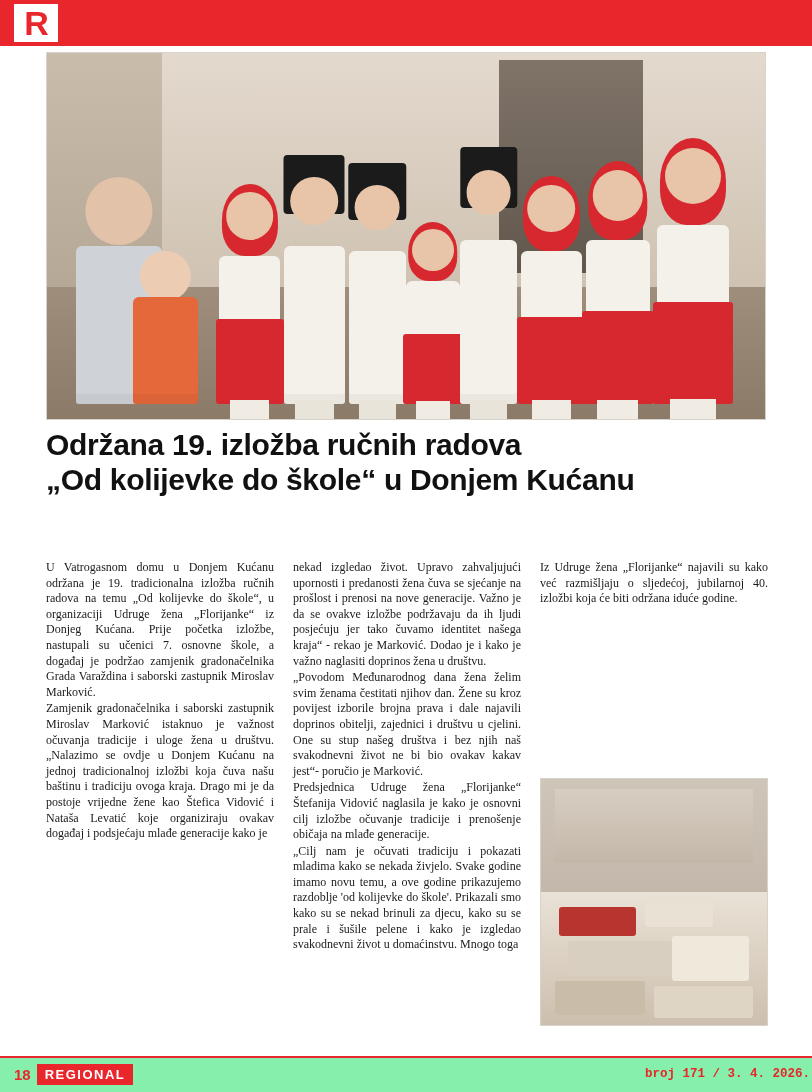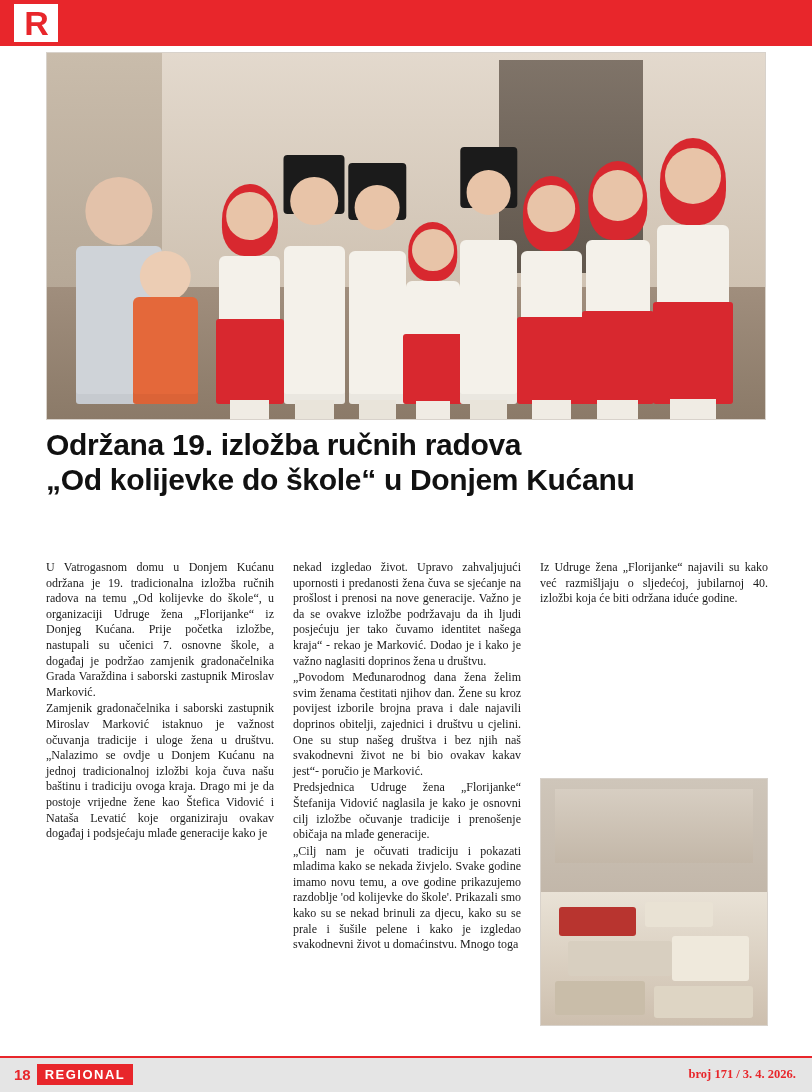--- a/index.html
+++ b/index.html
@@ -167,21 +167,21 @@
   .p2-hang {
     position:absolute; top:4%; left:6%; width:88%; height:30%;
     background:linear-gradient(to bottom,#d7cec2,#c3b7a8);
   }
 
   
   .footer {
     position: absolute;
     left: 0; bottom: 0;
     width: 812px; height: 36px;
-    background: #e5e5e5;
+    background: #86efac;
     border-top: 2px solid #e8262b;
   }
   .footer-left {
     position: absolute;
     left: 14px; top: 6px;
     display: flex; align-items: center; gap: 6px;
   }
   .page-num {
     font-family: "Liberation Sans", sans-serif;
     font-weight: bold;
@@ -192,22 +192,22 @@
     background: #e8262b;
     color: #ffffff;
     font-family: "Liberation Sans", sans-serif;
     font-weight: bold;
     font-size: 13px;
     letter-spacing: 1.5px;
     padding: 3px 8px 3px 8px;
   }
   .footer-right {
     position: absolute;
-    right: 16px; top: 9px;
-    font-family: Liberation Serif, serif;
+    right: 2px; top: 9px;
+    font-family: Liberation Mono, monospace;
     font-weight: bold;
     font-size: 12.5px;
     color: #e8262b;
   }
 </style>
 </head>
 <body>
 
 <div class="page">
 

